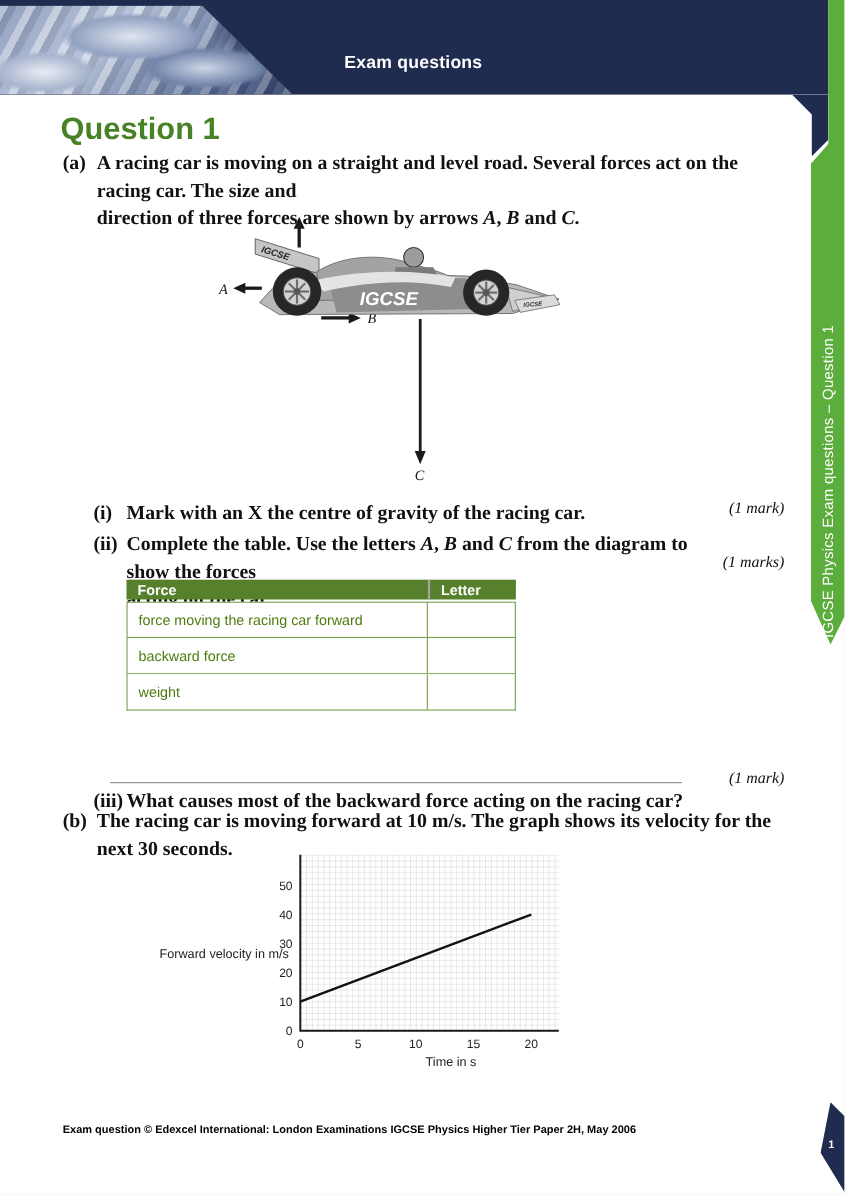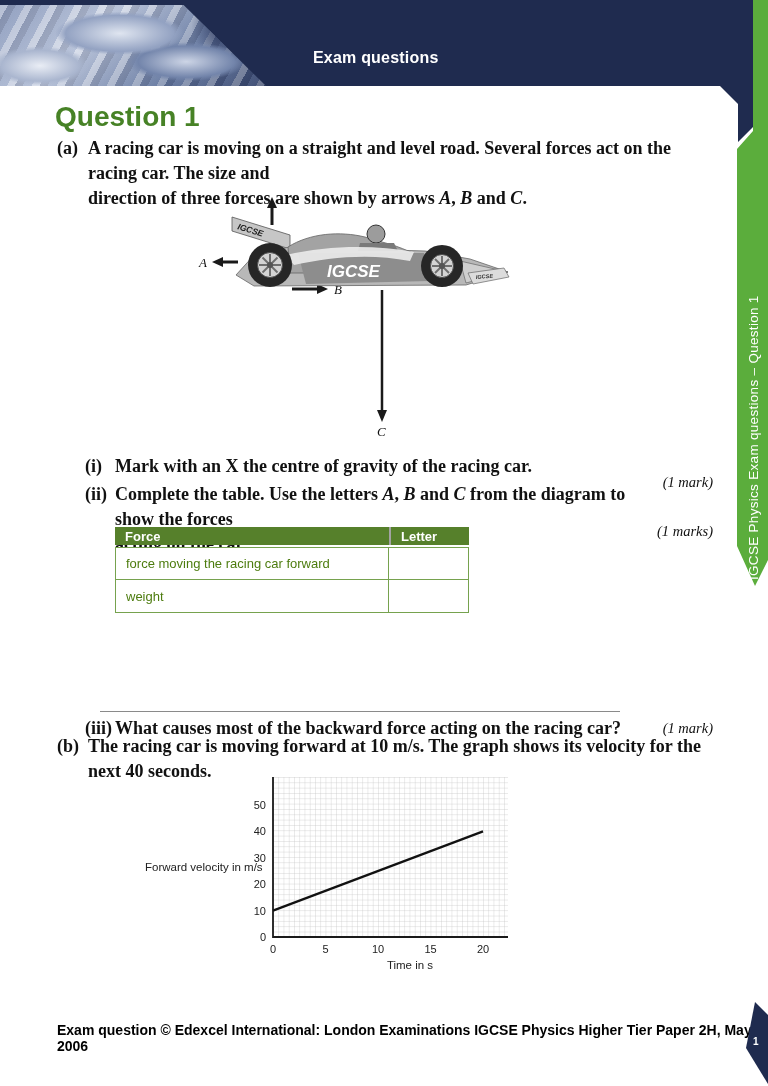--- a/index.html
+++ b/index.html
@@ -43,21 +43,21 @@
   .q-heading { position:absolute; left:55px; top:101px; color:#478226;
     font-family:"Liberation Sans", sans-serif; font-weight:bold; font-size:28px; }
   .para { position:absolute; font-size:18px; line-height:1.38;font-weight:bold; }
   .plabel { display:inline-block; vertical-align:top; }
   .ptext  { display:inline-block; vertical-align:top; }
   .para-a { left:57px; top:136px; } .para-a .plabel { width:31px; } .para-a .ptext { width:625px; }
   .item-i   { left:85px; top:454px; } .item-i .plabel { width:30px; }
   .item-ii  { left:85px; top:482px; } .item-ii .plabel { width:30px; } .item-ii .ptext { width:552px; }
   .item-iii { left:85px; top:670px;margin-top:46px; } .item-iii .plabel { width:30px; }
   .para-b { left:57px; top:734px; } .para-b .plabel { width:31px; } .para-b .ptext { width:640px; }
-  .marks { position:absolute; right:55px; font-style:italic; font-size:14.5px;margin-top:20px; }
+  .marks { position:absolute; right:55px; font-style:italic; font-size:14.5px; }
   .marks-i { top:454px; } .marks-ii { top:503px; } .marks-iii { top:700px; }
   .answer-line { position:absolute; left:100px; top:692px; width:520px; height:20px;
     border-bottom:1.5px solid #8a8a8a; }
   
   .qtable { position:absolute; left:115px; top:527px; width:354px;
     font-family:"Liberation Sans", sans-serif; }
   .thead { display:flex; height:18px; background:#56802B; color:#fff; font-weight:bold; font-size:13px; margin-bottom:2px; }
   .th, .td { display:flex; align-items:center; padding-left:10px; }
   .col-force { width:274px; } .col-letter { width:80px; }
   .thead .col-letter { border-left:2px solid #a3a3a3; }
@@ -65,21 +65,21 @@
     border:1px solid #76A24E; border-top:none; }
   .trow.first { border-top:1px solid #76A24E; }
   .trow .col-letter { border-left:1px solid #76A24E; }
   
   .car-svg   { position:absolute; left:170px; top:195px; }
   .graph-svg { position:absolute; left:140px; top:773px; }
   .graph-svg text { font-family:"Liberation Sans", sans-serif; fill:#222; }
   .car-svg text.arrow-label { font-family:"Liberation Serif", serif; font-style:italic; fill:#111; }
   
   .footer { position:absolute; left:57px; top:1022px;
-    font-family:"Liberation Sans", sans-serif; font-weight:bold; font-size:14px; color:#000; }
+    font-family:"Liberation Sans", sans-serif; font-weight:bold; font-size:10px; color:#000; }
 </style>
 </head>
 <body>
 
 <div class="page">
 
   <div class="header-band"></div>
   <div class="header-photo"></div>
   <div class="header-title">Exam questions</div>
   <div class="header-tail"></div>
@@ -168,33 +168,37 @@
   <div class="qtable">
     <div class="thead">
       <div class="th col-force">Force</div>
       <div class="th col-letter">Letter</div>
     </div>
     <div class="trow first">
       <div class="td col-force">force moving the racing car forward</div>
       <div class="td col-letter"></div>
     </div>
     <div class="trow">
+      <div class="td col-force">backward force</div>
+      <div class="td col-letter"></div>
+    </div>
+    <div class="trow">
       <div class="td col-force">weight</div>
       <div class="td col-letter"></div>
     </div>
   </div>
 
   <div class="para item-iii">
     <span class="plabel">(iii)</span><span class="ptext">What causes most of the backward force acting on the racing car?</span>
   </div>
   <div class="answer-line"></div>
   <div class="marks marks-iii">(1 mark)</div>
 
   <div class="para para-b">
-    <span class="plabel">(b)</span><span class="ptext">The racing car is moving forward at 10 m/s. The graph shows its velocity for the next 40 seconds.</span>
+    <span class="plabel">(b)</span><span class="ptext">The racing car is moving forward at 10 m/s. The graph shows its velocity for the next 30 seconds.</span>
   </div>
 
   <svg class="graph-svg" width="390" height="205" viewBox="0 0 390 205">
     <defs>
       <pattern id="gridp" width="5.25" height="5.33" patternUnits="userSpaceOnUse" x="133" y="4">
         <path d="M5.25 0 L0 0 0 5.33" fill="none" stroke="#c4c4c4" stroke-width="0.7"></path>
       </pattern>
     </defs>
     <rect x="133" y="4" width="235" height="160" fill="url(#gridp)"></rect>
     <path d="M133,4 L133,164 L368,164" fill="none" stroke="#1a1a1a" stroke-width="1.8"></path>

